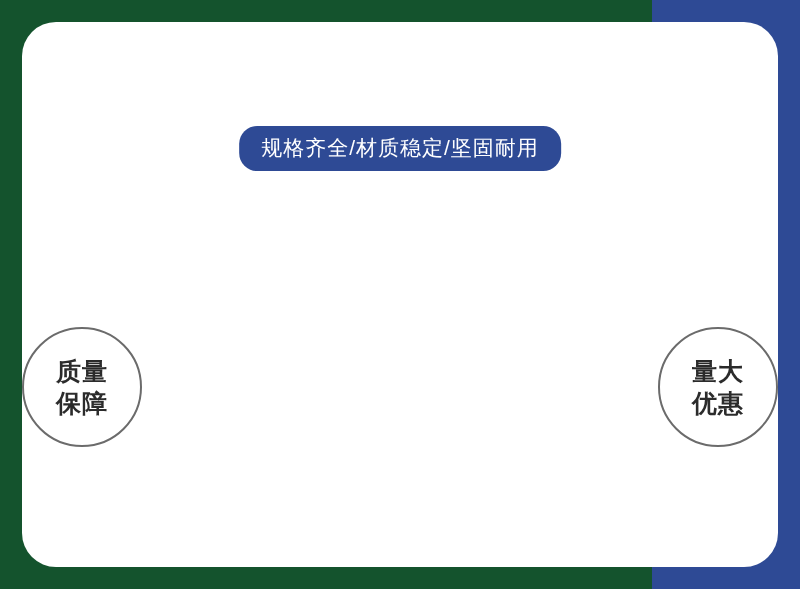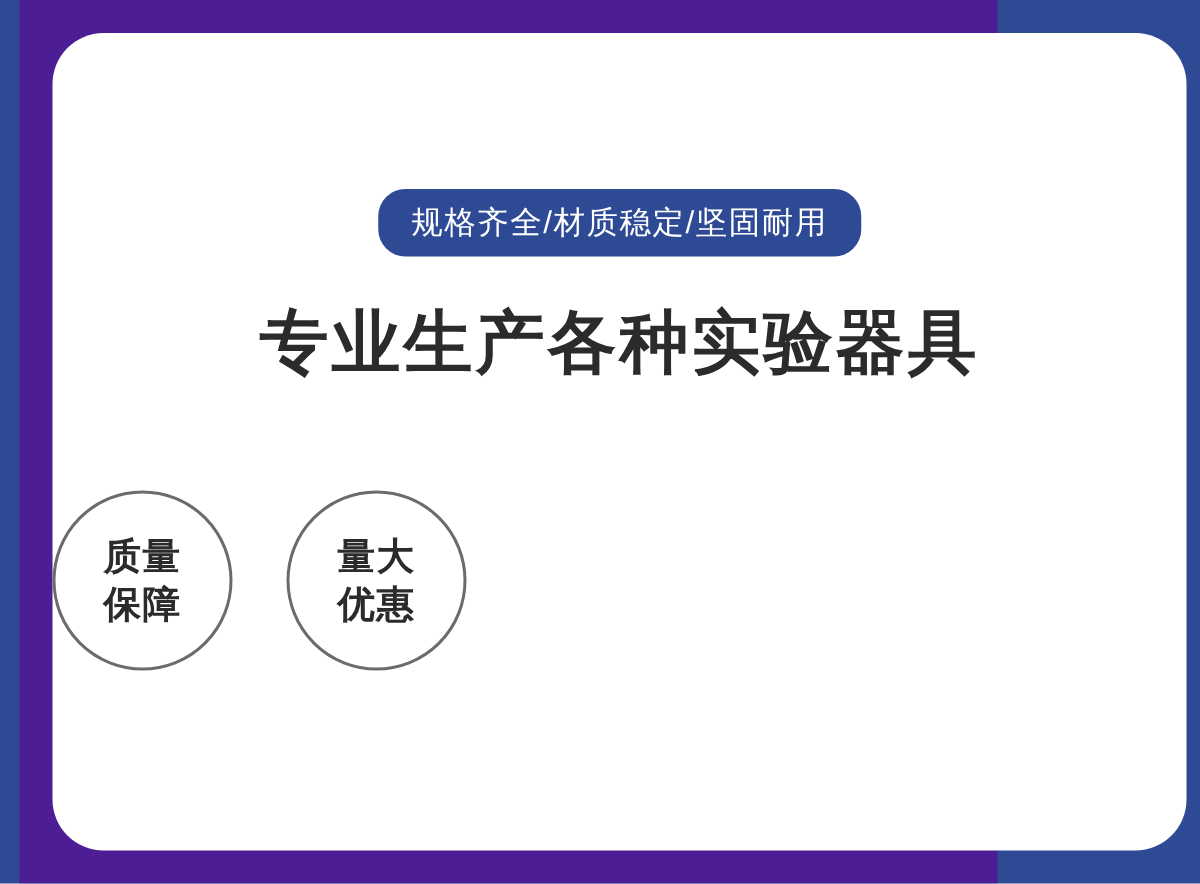--- a/index.html
+++ b/index.html
@@ -10,23 +10,22 @@
     width: 800px;
     height: 589px;
     background: #2e4a95;
     font-family: "Liberation Sans", sans-serif;
     overflow: hidden;
   }
   .banner {
     position: relative;
     width: 652px;
     height: 589px;
-    background: #4c1d95;
+    background: #14532d;
     box-sizing: border-box;
-    margin-left: 13px;
   }
   .card {
     position: absolute;
     left: 22px;
     top: 22px;
     width: 756px;
     height: 545px;
     background: #ffffff;
     border-radius: 34px;
     box-sizing: border-box;
@@ -65,21 +64,21 @@
     color: #8d8d8d;
     font-size: 12px;
     letter-spacing: 1.3px;
   }
   .circles {
     position: absolute;
     left: 0;
     right: 0;
     top: 305px;
     display: flex;
-    justify-content: flex-start;
+    justify-content: space-between;
     gap: 36px;
   }
   .circle {
     width: 120px;
     height: 120px;
     border: 2px solid #6b6b6b;
     border-radius: 50%;
     display: flex;
     flex-direction: column;
     align-items: center;
@@ -96,21 +95,20 @@
   }
 </style>
 </head>
 <body>
 
 <div class="banner">
   <div class="card">
 
     <div class="tag">规格齐全/材质稳定/坚固耐用</div>
 
-    <div class="headline">专业生产各种实验器具</div>
 
 
     <div class="circles">
 
       <div class="circle">
         <span>质量</span>
         <span>保障</span>
       </div>
 
 

